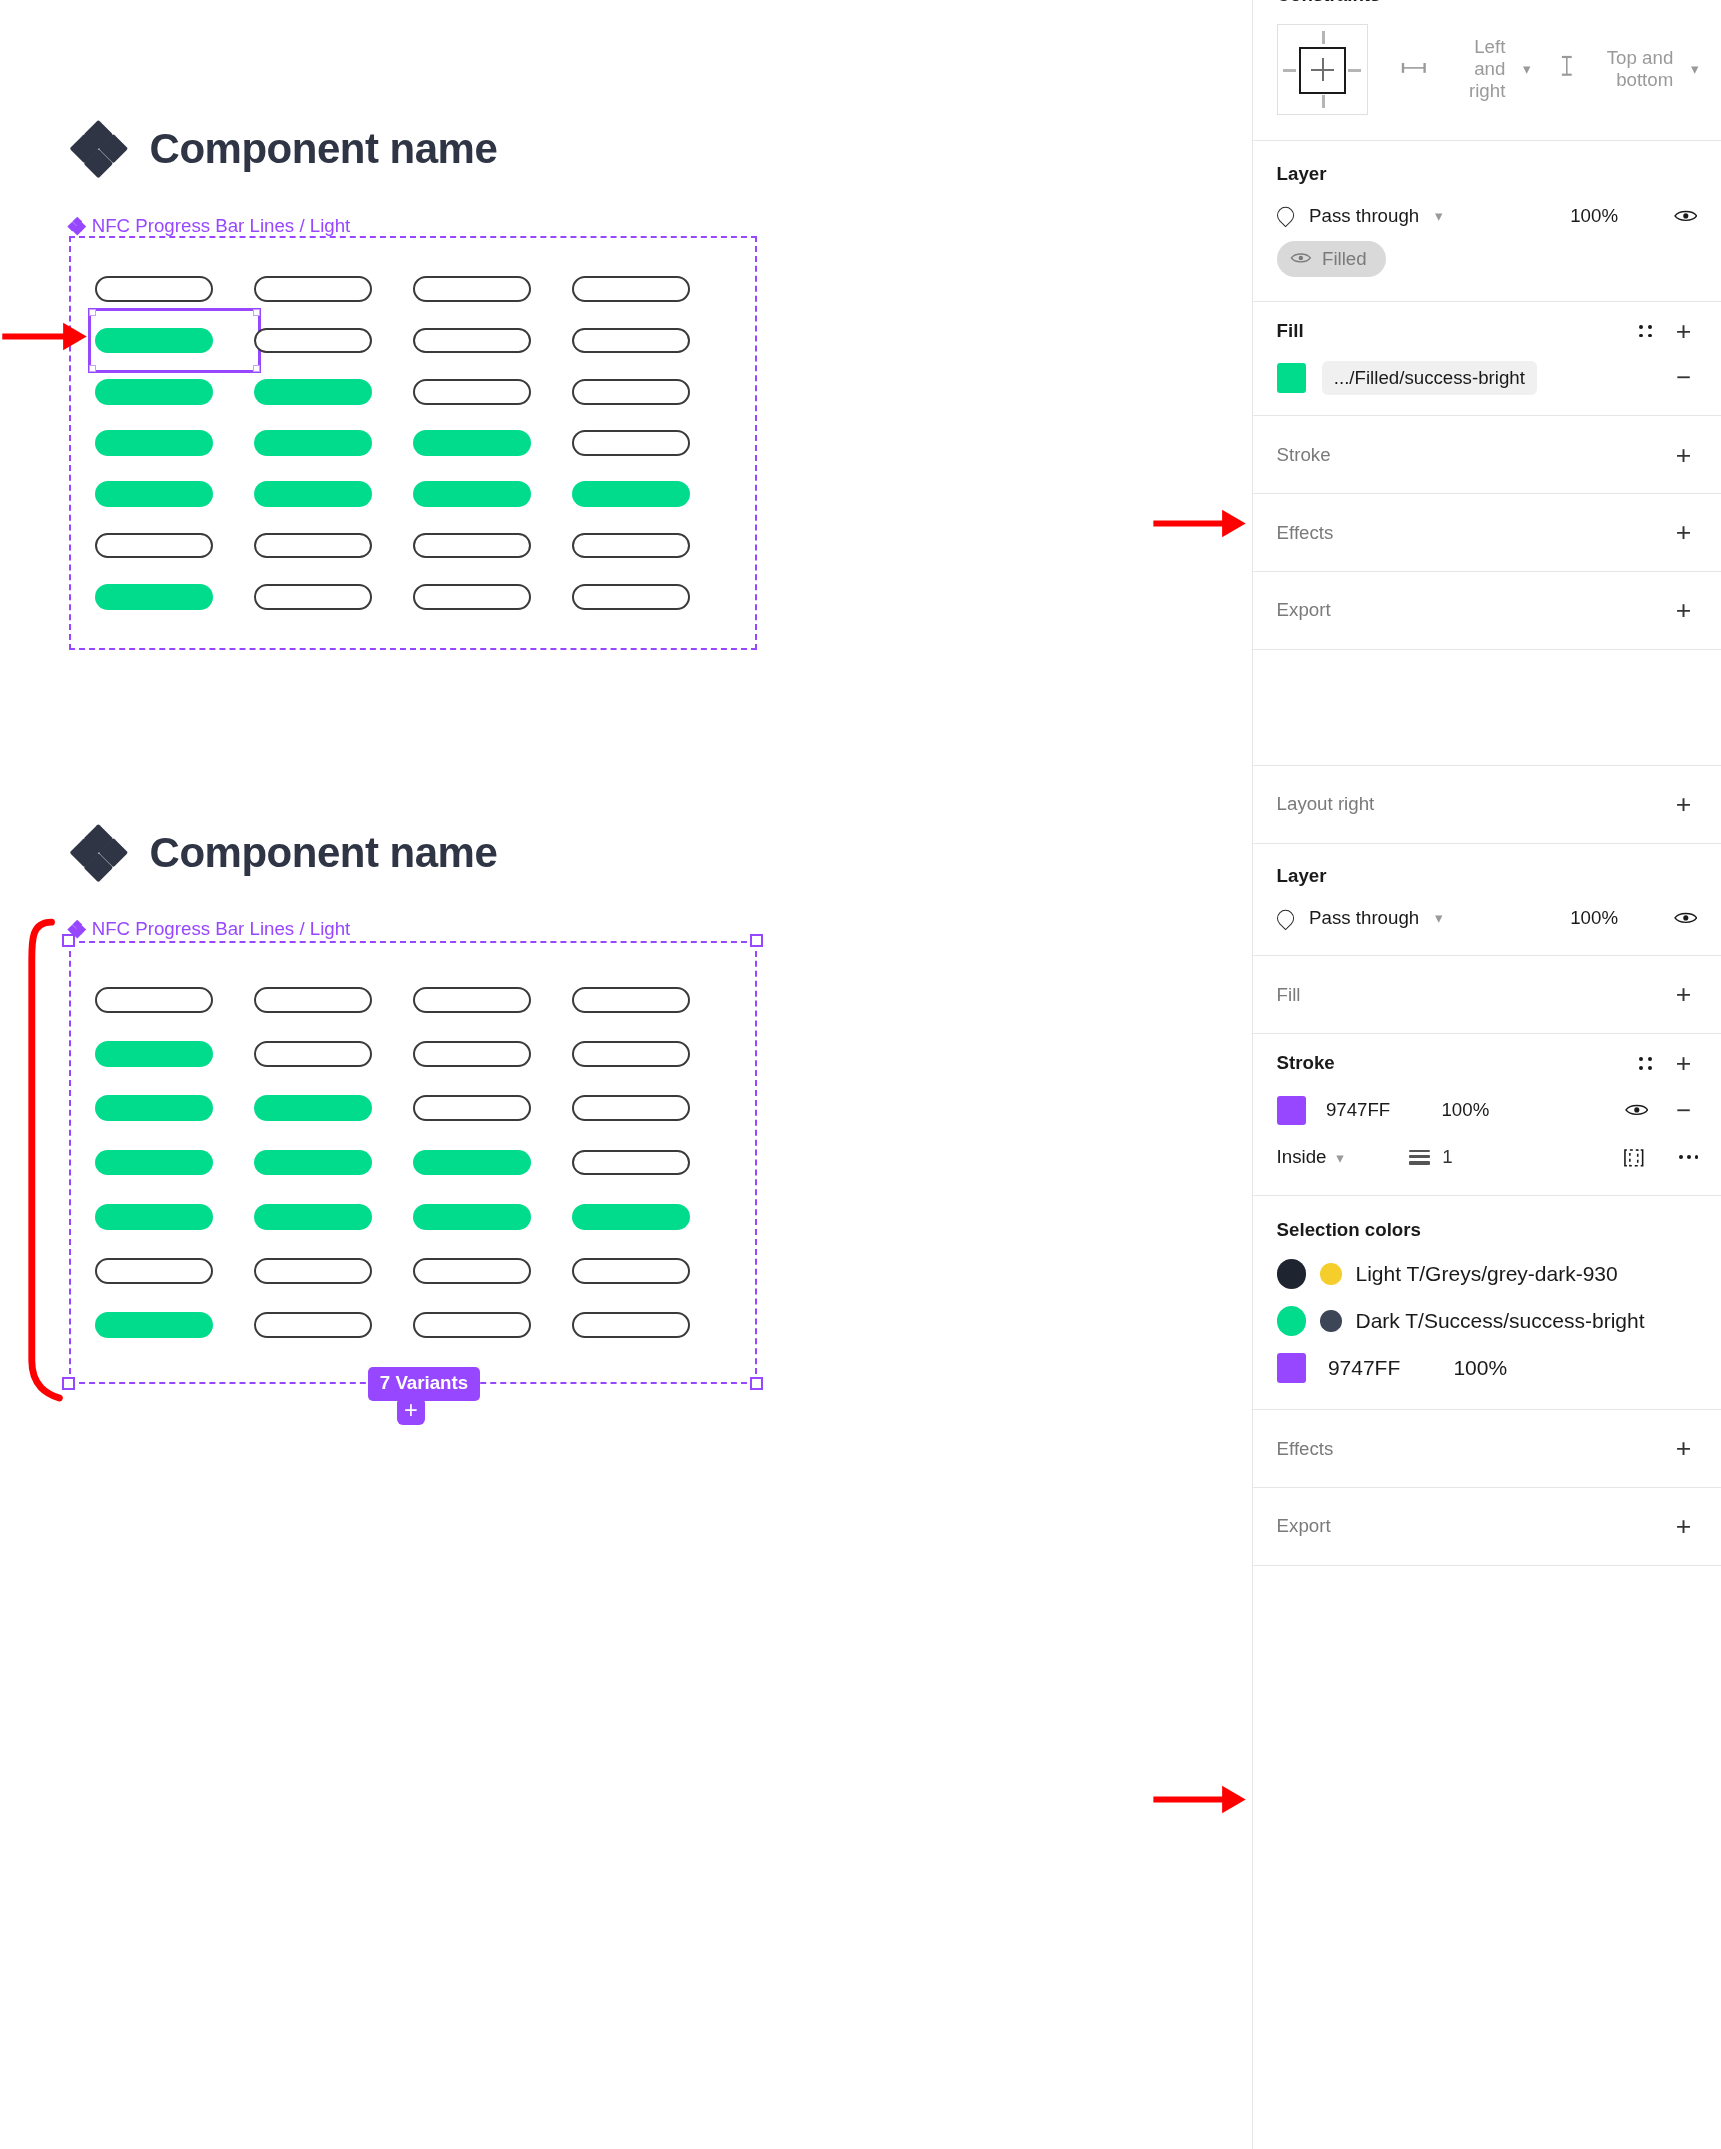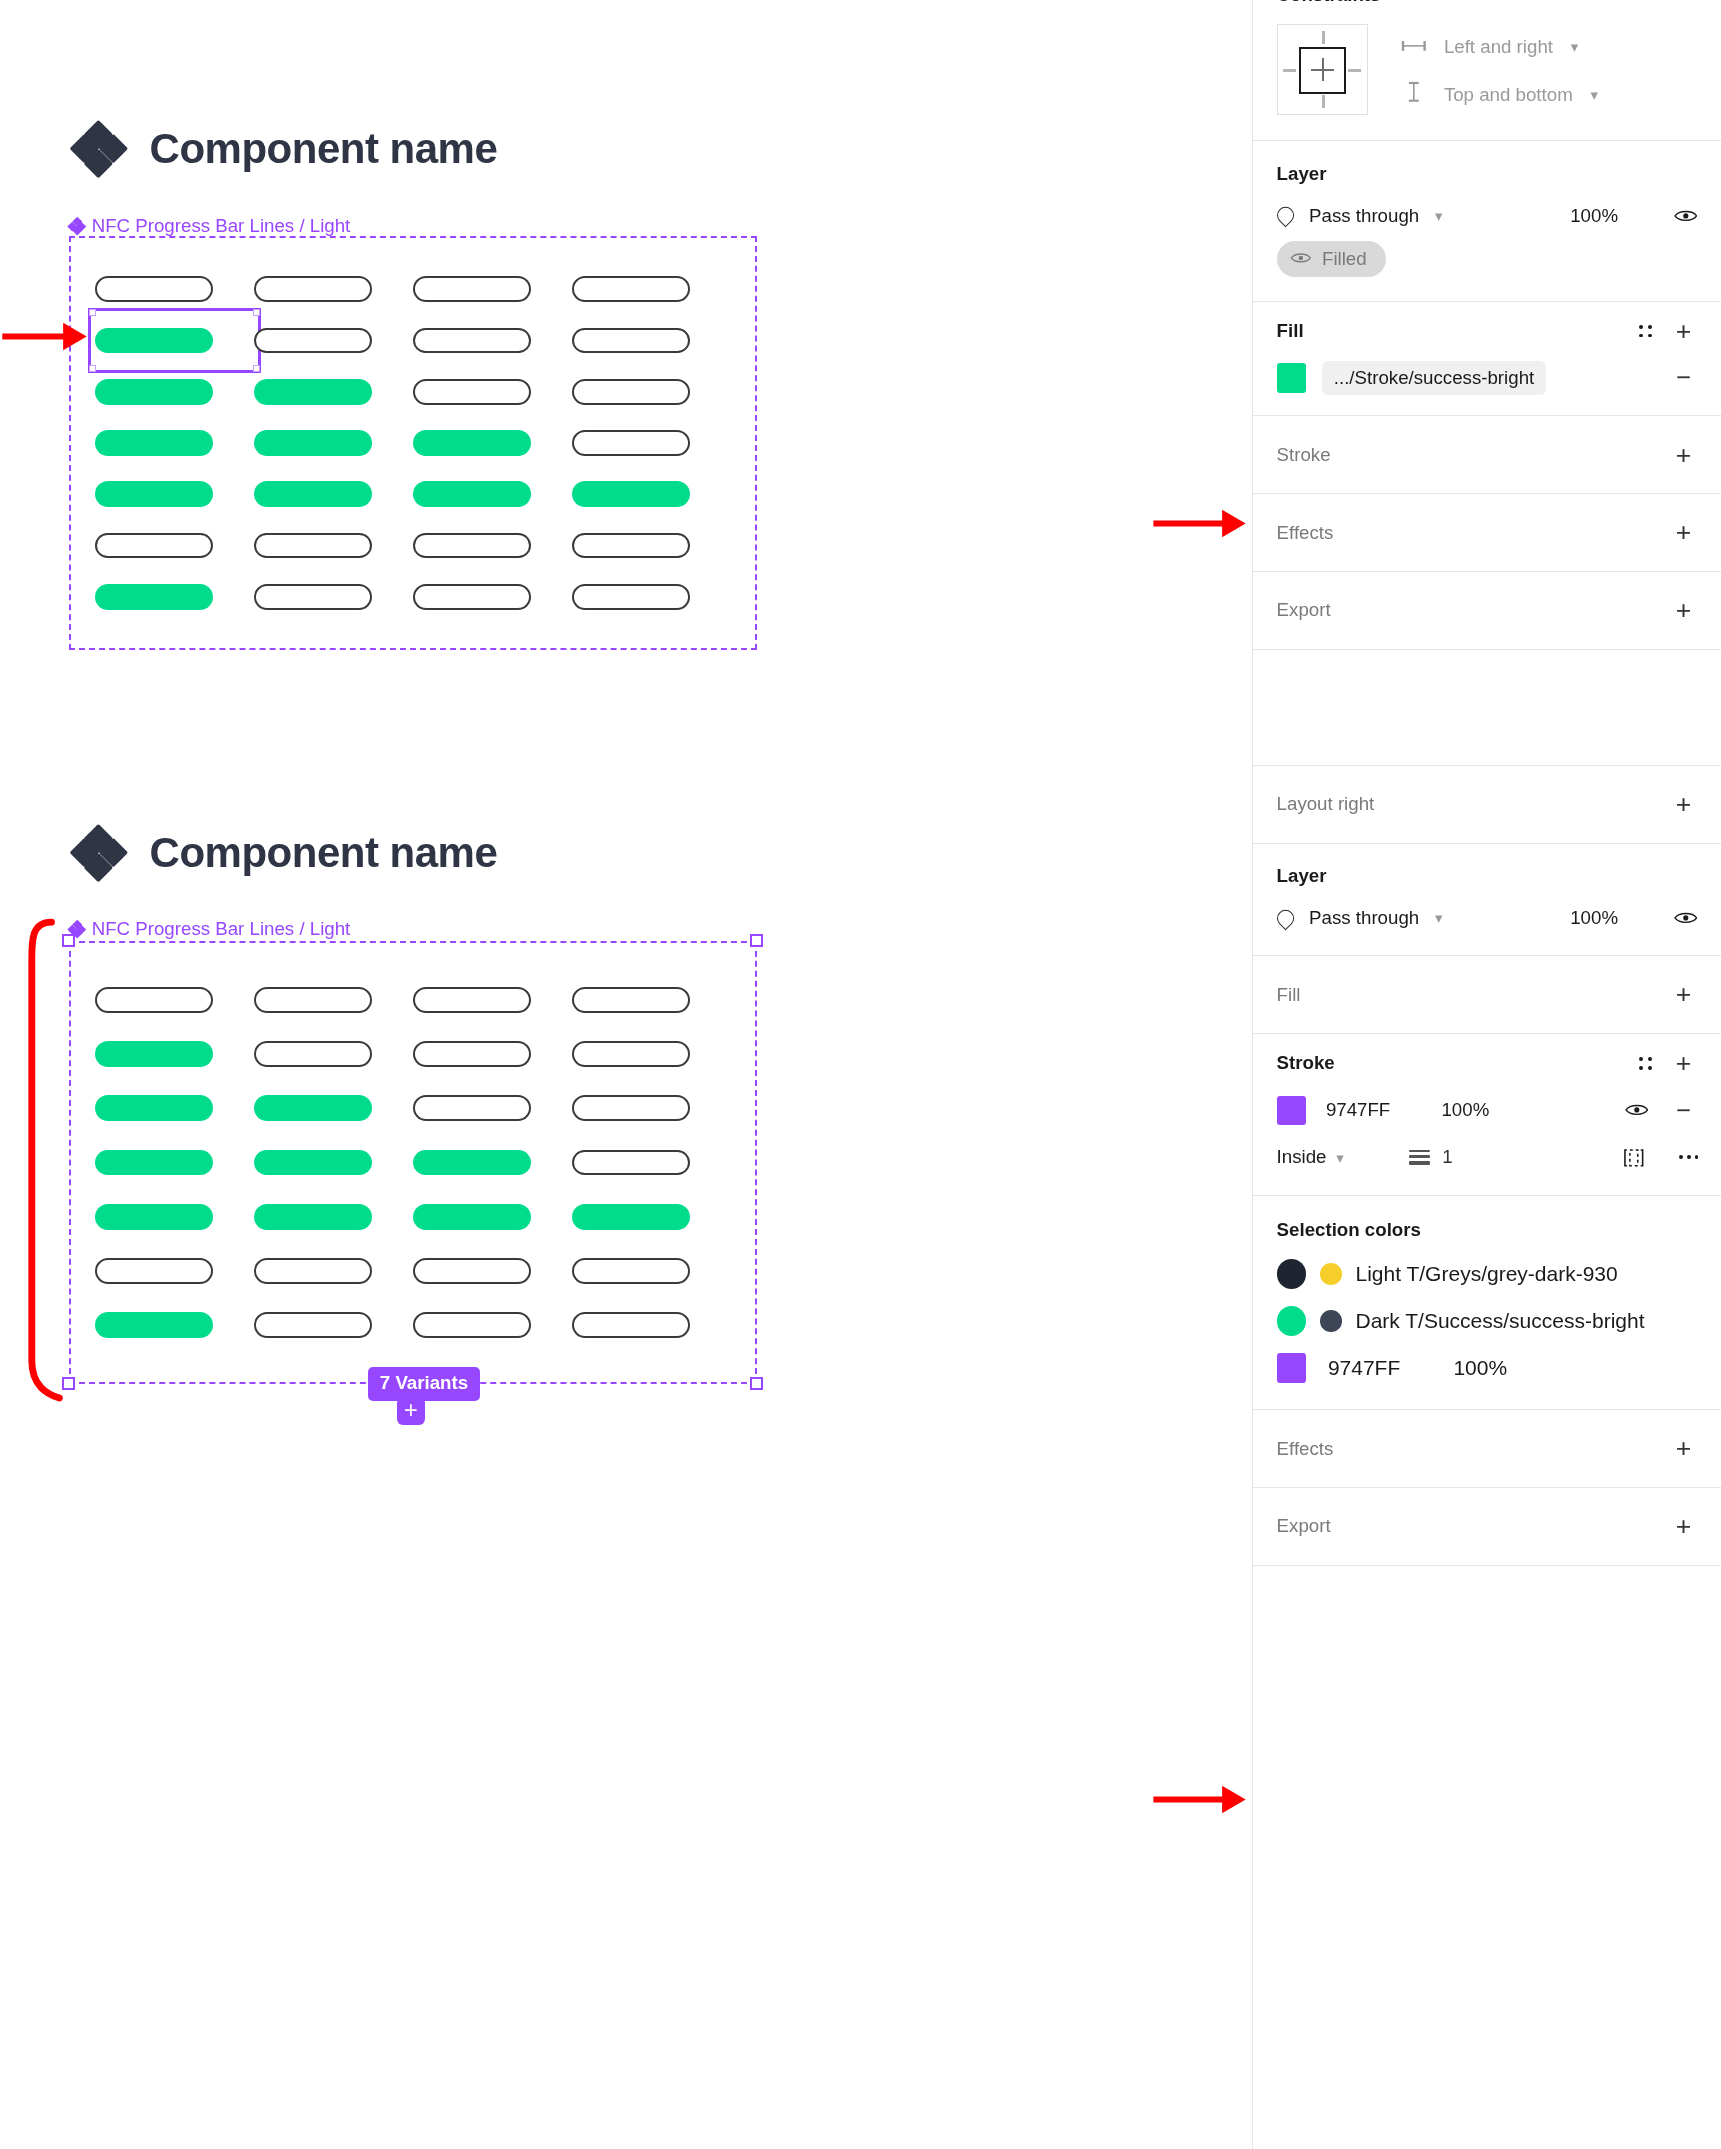--- a/index.html
+++ b/index.html
@@ -112,21 +112,21 @@
     width:91px; height:91px; border:1px solid #e0e0e0; position:relative; background:#fff; flex:0 0 auto;
   }
   .constraint-box .inner { position:absolute; left:21.7px; top:21.7px; width:47px; height:47px; border:2px solid #1a1a1a; }
   .constraint-box .cross-v { position:absolute; left:44px; top:33px; width:2px; height:23.6px; background:#6e6e6e; }
   .constraint-box .cross-h { position:absolute; left:33px; top:44px; width:23.6px; height:2px; background:#6e6e6e; }
   .constraint-box .nub { position:absolute; background:#b5b5b5; }
   .constraint-box .nub.top { left:44px; top:5.9px; width:3.4px; height:12.8px; }
   .constraint-box .nub.bot { left:44px; bottom:5.9px; width:3.4px; height:12.8px; }
   .constraint-box .nub.lft { left:5.9px; top:44px; width:12.8px; height:3.4px; }
   .constraint-box .nub.rgt { right:5.9px; top:44px; width:12.8px; height:3.4px; }
-  .constraint-rows { display:flex; flex-direction:column; gap:23.6px; padding-top:11.8px;text-align:right; }
+  .constraint-rows { display:flex; gap:23.6px; padding-top:11.8px;text-align:right; }
   .constraint-row { display:flex; align-items:center; gap:17.7px; color:#9a9a9a; font-size:18.7px; }
   .chev { font-size:14.8px; color:#9a9a9a; }
 
   .layer-row { display:flex; align-items:center; min-height:47px; gap:15.8px; }
   .blend-ico { width:16.7px; height:16.7px; border:1.7px solid #2b2b2b; border-radius:50% 50% 50% 0; transform:rotate(-45deg); }
   .blend-text { color:#1a1a1a; }
   .opacity { color:#1a1a1a; margin-left:auto; margin-right:39px; }
   .eye {
     width:25.6px; height:25.6px; display:flex; align-items:center; justify-content:center; flex:0 0 auto;
   }
@@ -503,21 +503,21 @@
             <b></b>
             <b></b>
             <b></b>
             <b></b>
           </span>
       </div>
       <div class="plus-btn">+</div>
     </div>
     <div class="sec-row" style="gap:15.8px;">
       <span class="swatch" style="background:#00DC8C;"></span>
-      <span class="token-chip">.../Stroke/success-bright</span>
+      <span class="token-chip">.../Filled/success-bright</span>
       <div class="grow"></div>
       <div class="minus">−</div>
     </div>
   </div>
 
   <div class="sec" style="padding:7.9px 23.6px;">
     <div class="sec-row" style="min-height:61px;">
       <div class="sec-title muted">Stroke</div>
       <div class="grow"></div>
       <div class="plus-btn">+</div>

